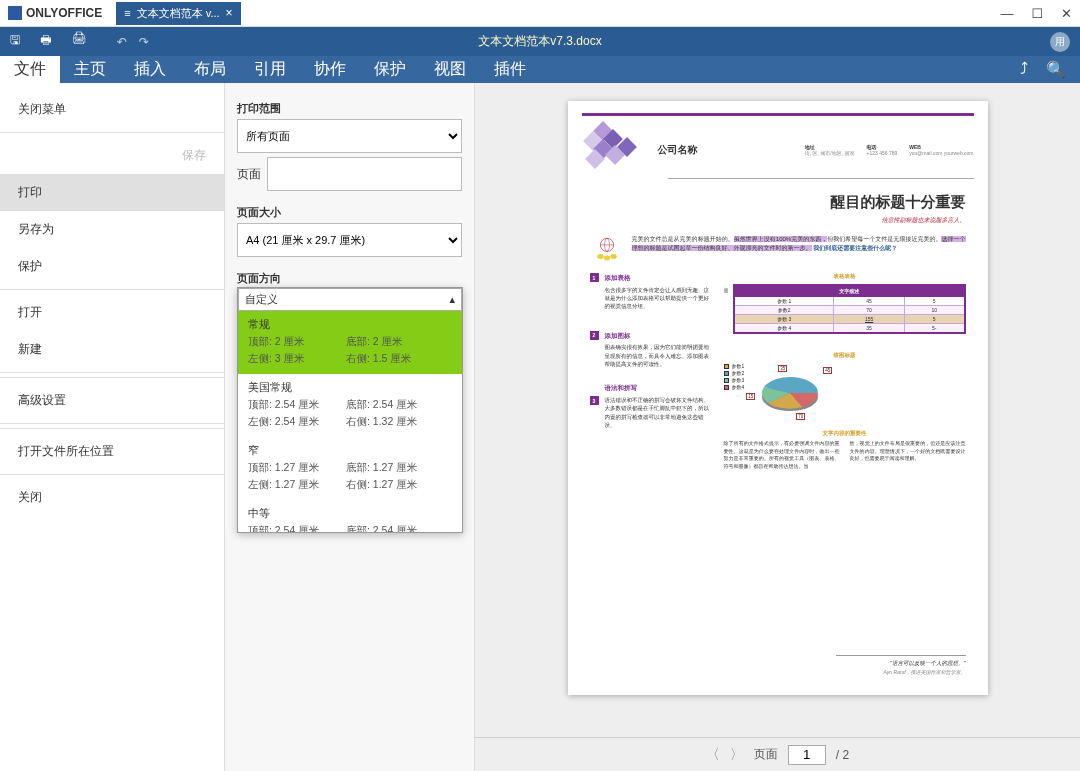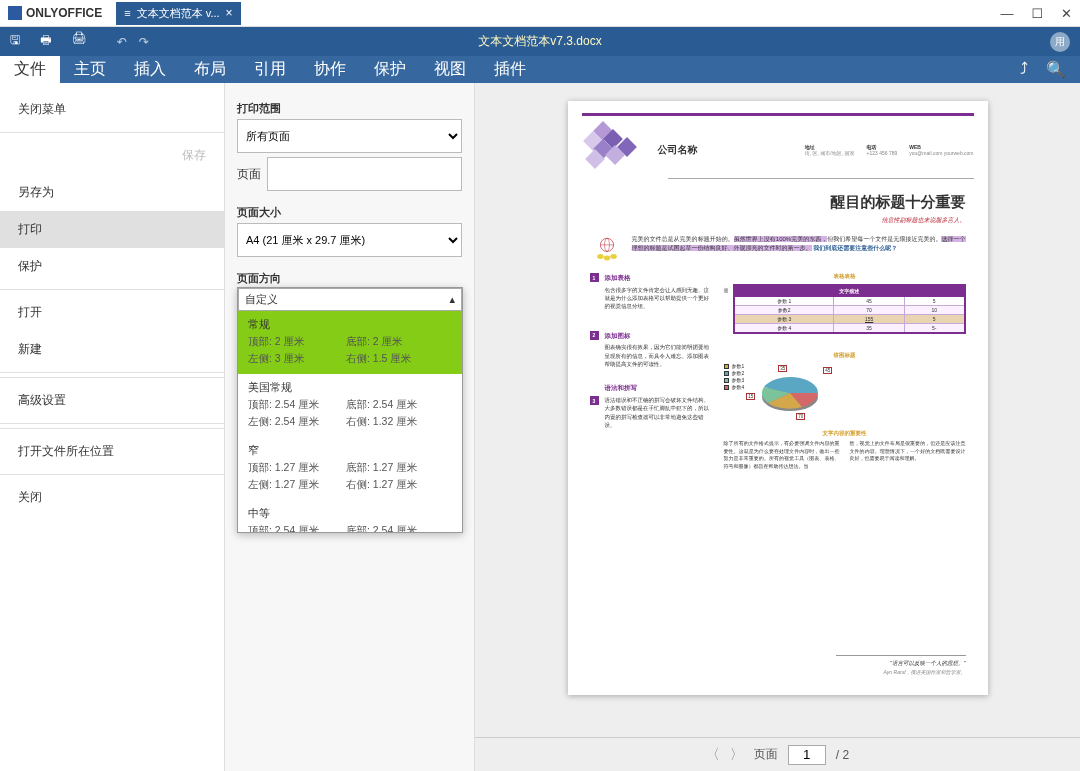--- a/index.html
+++ b/index.html
@@ -157,22 +157,22 @@
     <span>⤴</span>
     <span>🔍</span>
   </div>
 </div>
 
 <div class="main">
   <div class="sidebar">
     <div class="sitem">关闭菜单</div>
     <div class="sep"></div>
     <div class="sitem disabled">保存</div>
+    <div class="sitem active">打印</div>
     <div class="sitem">另存为</div>
-    <div class="sitem active">打印</div>
     <div class="sitem">保护</div>
     <div class="sep"></div>
     <div class="sitem">打开</div>
     <div class="sitem">新建</div>
     <div class="sep"></div>
     <div class="sep"></div>
     <div class="sitem">高级设置</div>
     <div class="sep"></div>
     <div class="sep"></div>
     <div class="sitem">打开文件所在位置</div>

